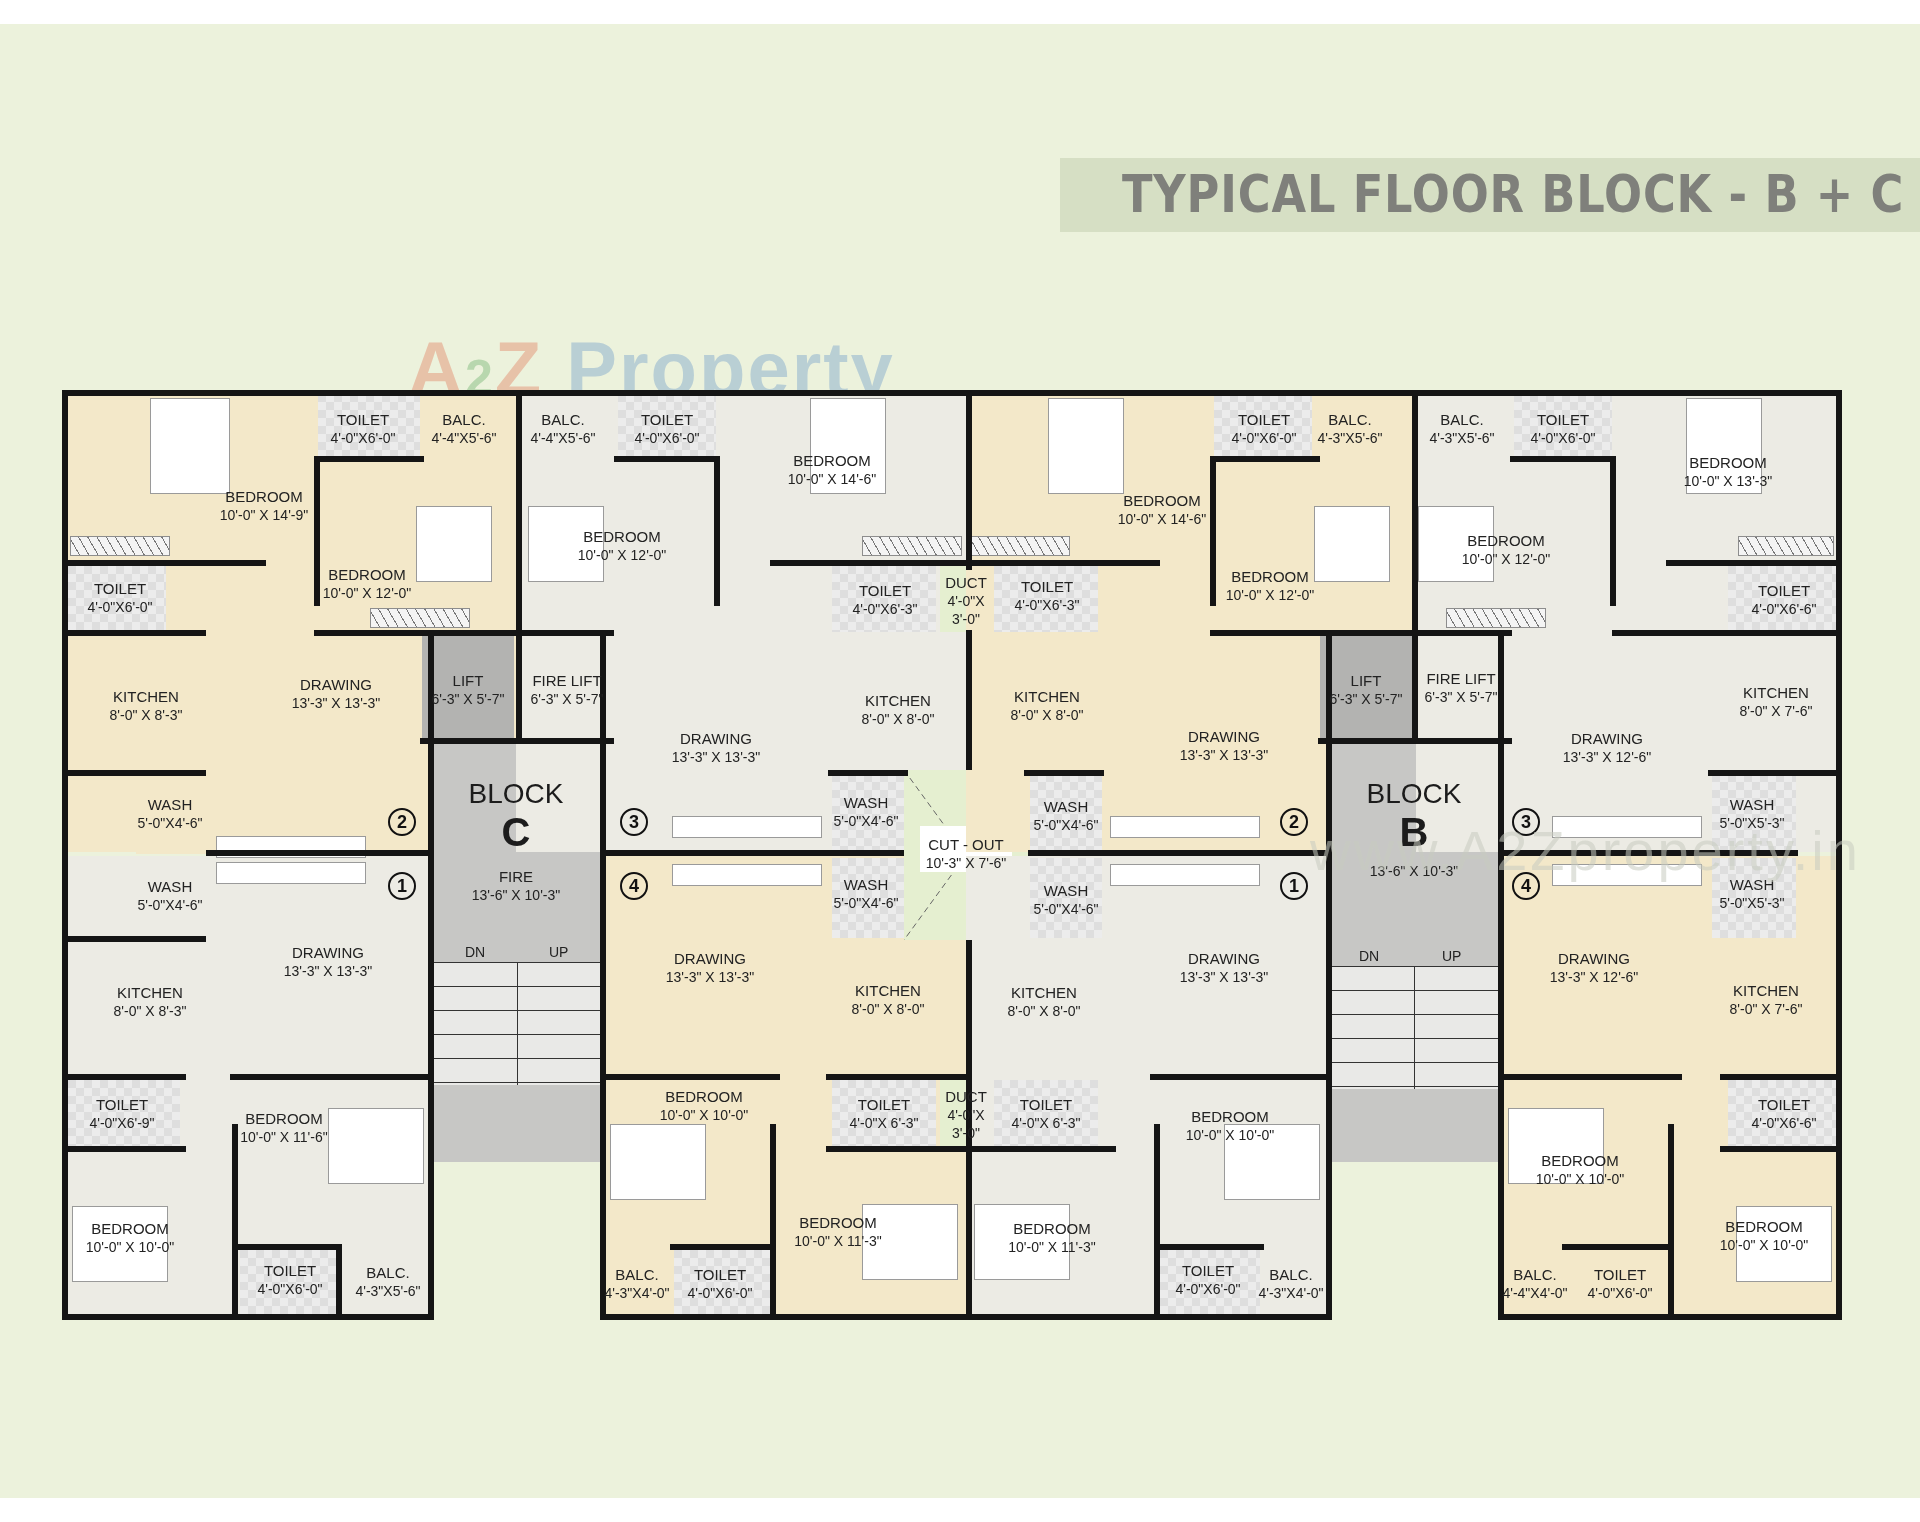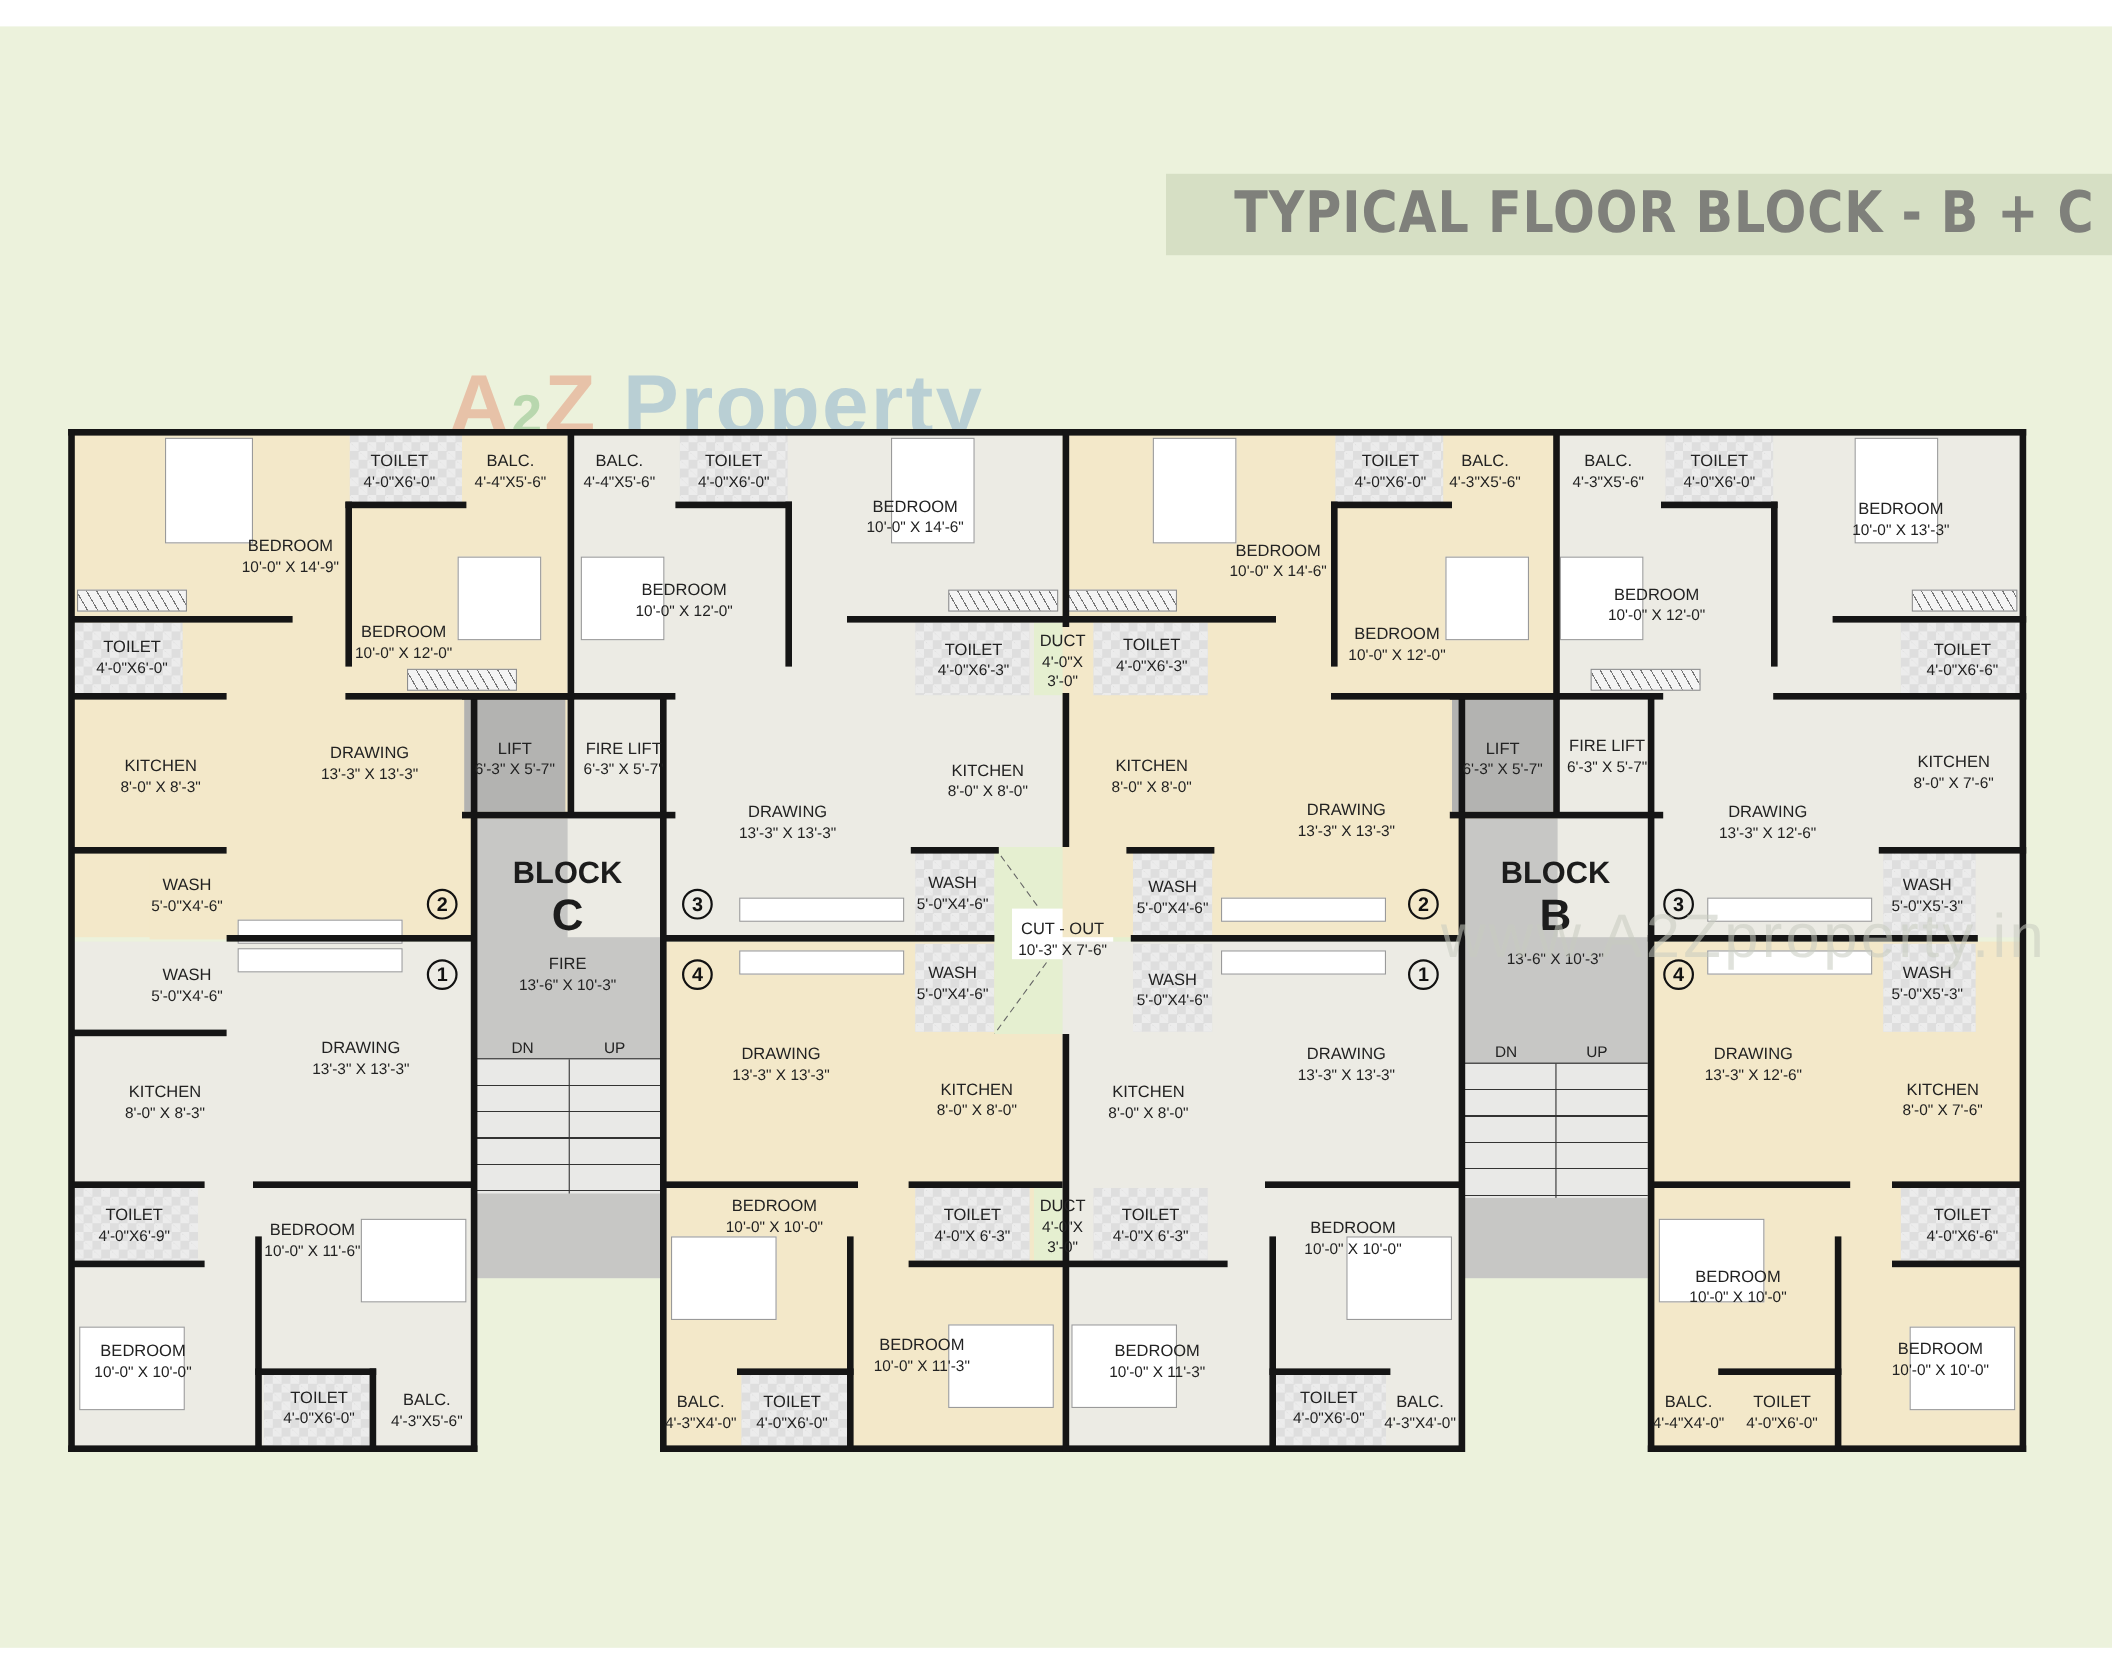--- a/index.html
+++ b/index.html
@@ -17,21 +17,21 @@
   .grey{background:#ecebe4;}
   .tile{background-color:#dedede;background-image:linear-gradient(45deg,#ececec 25%,transparent 25%,transparent 75%,#ececec 75%),linear-gradient(45deg,#ececec 25%,transparent 25%,transparent 75%,#ececec 75%);background-size:16px 16px;background-position:0 0,8px 8px;}
   .lift{background:#b3b3b1;}
   .foyer{background:#c7c7c5;}
   .cut{background:#e5efd0;}
   .wall{position:absolute;background:#151515;}
   .label{position:absolute;text-align:center;color:#222;font-size:14px;line-height:18px;transform:translateX(-50%);white-space:nowrap;font-family:"Liberation Sans",sans-serif;}
   .label .n{display:block;font-size:15px;}
   .label .d{display:block;font-size:14px;}
   .blk{position:absolute;text-align:center;transform:translateX(-50%);color:#1c1c1c;}
-  .blk .w{display:block;font-size:28px;line-height:32px;font-weight:bold;}
+  .blk .w{display:block;font-size:28px;line-height:32px;}
   .blk .l{display:block;font-size:40px;font-weight:bold;line-height:44px;}
   .num{position:absolute;width:24px;height:24px;border:2.5px solid #111;border-radius:50%;text-align:center;font-size:18px;font-weight:bold;line-height:24px;color:#111;background:transparent;}
   .stairs{position:absolute;background:repeating-linear-gradient(180deg,#e9e9e7 0,#e9e9e7 23px,#333 23px,#333 24px);border-top:1px solid #333;}
   .stairs .mid{position:absolute;left:50%;top:0;bottom:0;width:1px;background:#333;}
   .dnup{position:absolute;font-size:14px;color:#222;}
   .furn{position:absolute;background:#fff;border:1px solid #9a9a9a;box-sizing:border-box;}
   .ward{position:absolute;background:#f4f4f4;border:1px solid #8d8d8d;box-sizing:border-box;background-image:repeating-linear-gradient(60deg,transparent 0,transparent 7px,#777 7px,#777 8px);}
   .diag{position:absolute;}
 </style>
 </head>

